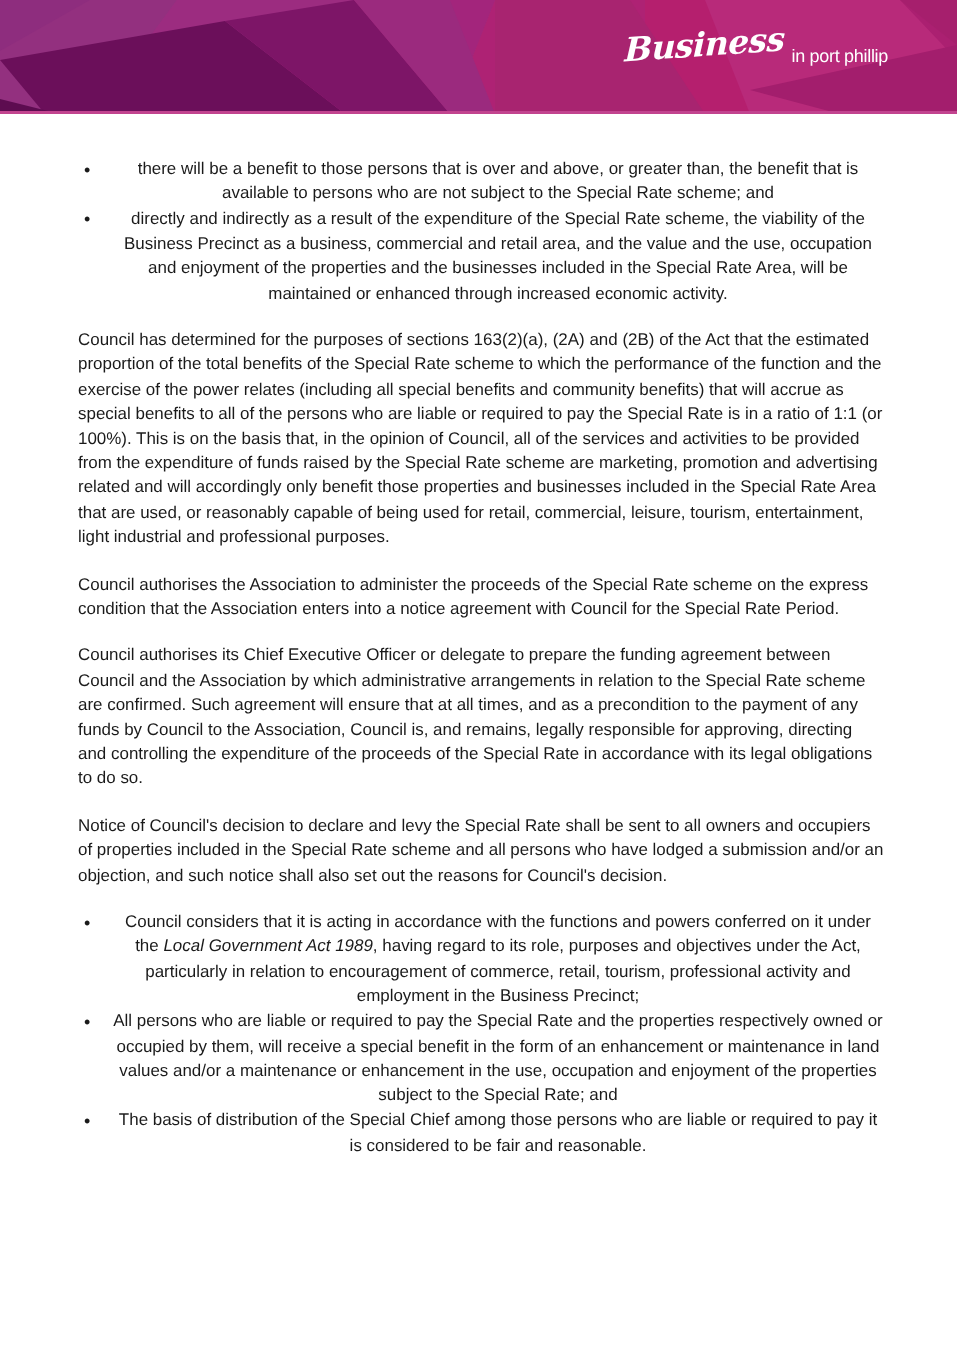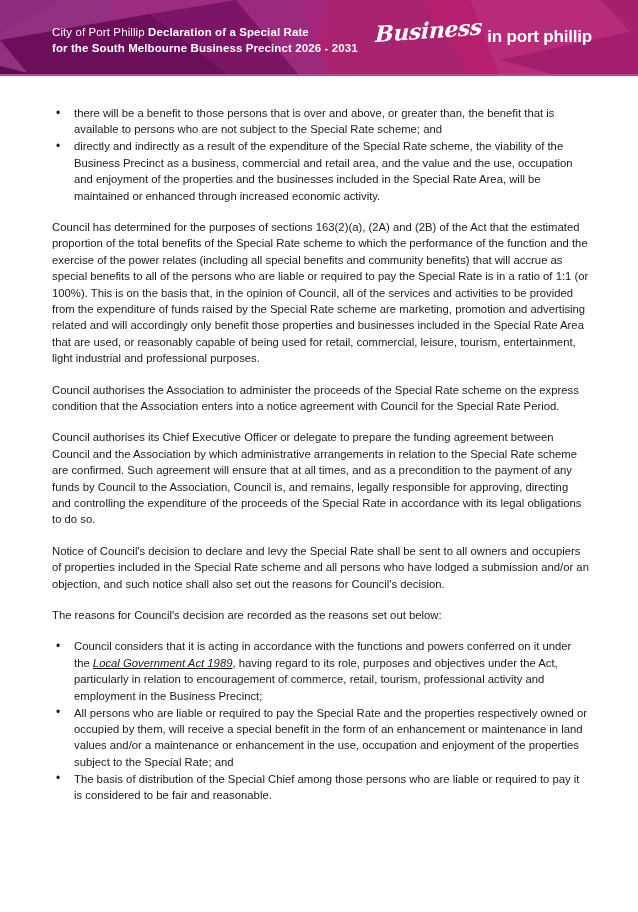--- a/index.html
+++ b/index.html
@@ -68,22 +68,22 @@
     font-weight: 700;
     font-size: 22px;
     line-height: 22px;
     letter-spacing: -0.4px;
     transform: rotate(-4deg) skewX(-6deg);
     transform-origin: left bottom;
     display: inline-block;
   }
   .logo-rest {
     font-family: "Liberation Sans", sans-serif;
-    font-weight: 700;
-    font-size: 17px;
+    font-weight: 400;
+    font-size: 12px;
     line-height: 18px;
     letter-spacing: -0.2px;
   }
 
   
   .page {
     padding: 0 48px 0 52px;
     box-sizing: border-box;
     width: 638px;
   }
@@ -97,36 +97,37 @@
   p.para {
     margin: 0 0 15px 0;
     padding: 0;
   }
   p.para:last-child { margin-bottom: 0; }
 
   ul.bullets {
     list-style: none;
     margin: 0 0 15px 0;
     padding: 0;
+    text-align: center;
   }
   ul.bullets li {
     position: relative;
     padding-left: 22px;
     margin: 0 0 0.5px 0;
   }
   ul.bullets li::before {
     content: "\2022";
     position: absolute;
     left: 4px;
     top: -0.5px;
     font-size: 12px;
     line-height: 16.4px;
     color: #1a1a1a;
   }
-  .it { font-style: italic; text-decoration: underline; }
+  .it { font-style: italic; }
 </style>
 </head>
 <body>
 
 <div class="banner">
   <svg class="facets" viewBox="0 0 638 76" preserveAspectRatio="none">
     <rect x="0" y="0" width="638" height="76" fill="#9c3180"></rect>
     <polygon points="0,0 118,0 62,76 0,76" fill="#93307f"></polygon>
     <polygon points="118,0 236,0 140,76 62,76" fill="#9c2c80"></polygon>
     <polygon points="236,0 330,0 300,76 140,76" fill="#a3257c"></polygon>
@@ -138,29 +139,20 @@
     <polygon points="236,0 300,0 330,76 300,76" fill="#9b2a7e"></polygon>
     <polygon points="330,0 420,0 470,76 330,76" fill="#a82470"></polygon>
     <polygon points="470,0 600,0 638,40 638,76 500,76" fill="#b82a7a"></polygon>
     <polygon points="600,0 638,0 638,30" fill="#a61f6d"></polygon>
     <polygon points="0,0 60,0 0,34" fill="#8e2d7e"></polygon>
     <polygon points="500,60 638,30 638,76 560,76" fill="#a31e6d"></polygon>
     <polygon points="0,66 40,76 0,76" fill="#5d0c50"></polygon>
   </svg>
   <div class="banner-strip"></div>
 
-  <div class="banner-title">
-    <div>
-      <span class="light">City of Port Phillip</span>
-      <span class="bold">Declaration of a Special Rate</span>
-    </div>
-    <div>
-      <span class="bold">for the South Melbourne Business Precinct 2026 - 2031</span>
-    </div>
-  </div>
 
   <div class="logo">
     <span class="logo-script">Business</span>
     <span class="logo-rest">in port phillip</span>
   </div>
 </div>
 
 <div class="page">
   <div class="doc">
 
@@ -170,21 +162,20 @@
     </ul>
 
     <p class="para">Council has determined for the purposes of sections 163(2)(a), (2A) and (2B) of the Act that the estimated proportion of the total benefits of the Special Rate scheme to which the performance of the function and the exercise of the power relates (including all special benefits and community benefits) that will accrue as special benefits to all of the persons who are liable or required to pay the Special Rate is in a ratio of 1:1 (or 100%). This is on the basis that, in the opinion of Council, all of the services and activities to be provided from the expenditure of funds raised by the Special Rate scheme are marketing, promotion and advertising related and will accordingly only benefit those properties and businesses included in the Special Rate Area that are used, or reasonably capable of being used for retail, commercial, leisure, tourism, entertainment, light industrial and professional purposes.</p>
 
     <p class="para">Council authorises the Association to administer the proceeds of the Special Rate scheme on the express condition that the Association enters into a notice agreement with Council for the Special Rate Period.</p>
 
     <p class="para">Council authorises its Chief Executive Officer or delegate to prepare the funding agreement between Council and the Association by which administrative arrangements in relation to the Special Rate scheme are confirmed. Such agreement will ensure that at all times, and as a precondition to the payment of any funds by Council to the Association, Council is, and remains, legally responsible for approving, directing and controlling the expenditure of the proceeds of the Special Rate in accordance with its legal obligations to do so.</p>
 
     <p class="para">Notice of Council's decision to declare and levy the Special Rate shall be sent to all owners and occupiers of properties included in the Special Rate scheme and all persons who have lodged a submission and/or an objection, and such notice shall also set out the reasons for Council's decision.</p>
 
-    <p class="para">The reasons for Council's decision are recorded as the reasons set out below:</p>
 
     <ul class="bullets">
       <li>
         <span>Council considers that it is acting in accordance with the functions and powers conferred on it under the </span><span class="it">Local Government Act 1989</span><span>, having regard to its role, purposes and objectives under the Act, particularly in relation to encouragement of commerce, retail, tourism, professional activity and employment in the Business Precinct;</span>
       </li>
       <li>
         <span>All persons who are liable or required to pay the Special Rate and the properties respectively owned or occupied by them, will receive a special benefit in the form of an enhancement or maintenance in land values and/or a maintenance or enhancement in the use, occupation and enjoyment of the properties subject to the Special Rate; and</span>
       </li>
       <li>
         <span>The basis of distribution of the Special Chief among those persons who are liable or required to pay it is considered to be fair and reasonable.</span>

